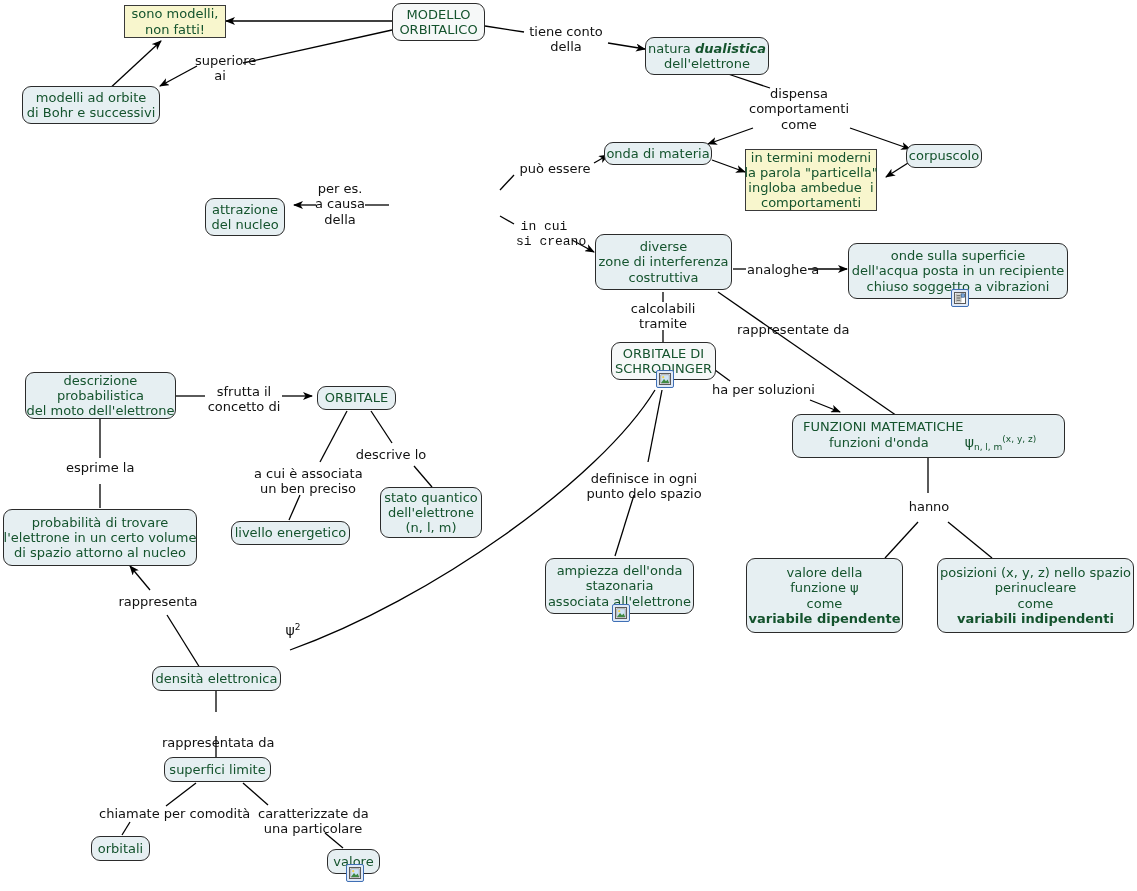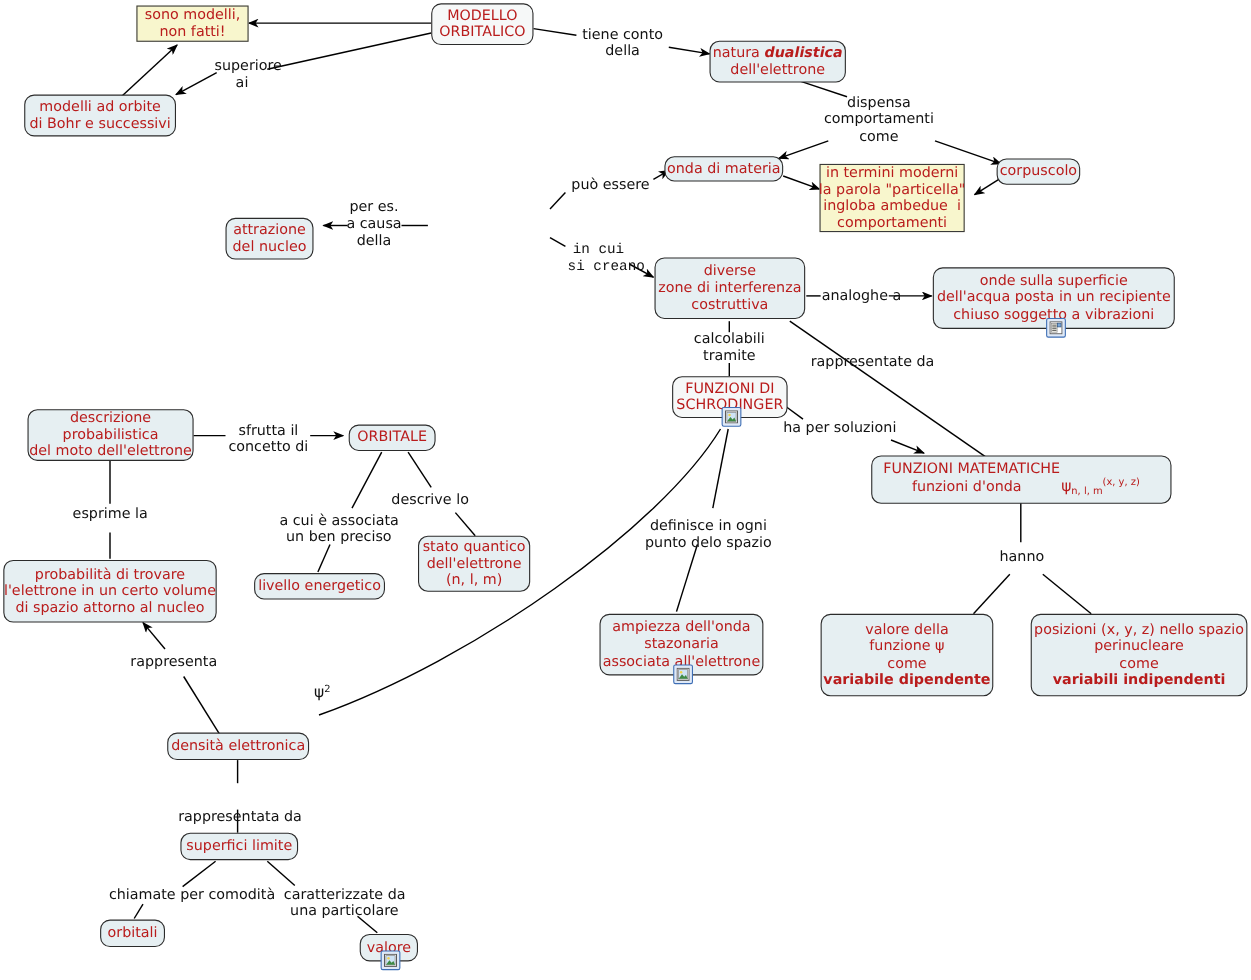--- a/index.html
+++ b/index.html
@@ -21,21 +21,21 @@
     left: 0; top: 0;
     width: 1137px; height: 891px;
     pointer-events: none;
   }
   .node {
     position: absolute;
     box-sizing: border-box;
     border: 1px solid #2b2b2b;
     border-radius: 9px;
     background: #e6eff2;
-    color: #b91c1c;
+    color: #14532d;
     text-align: center;
     line-height: 1.16;
     display: flex;
     flex-direction: column;
     align-items: center;
     justify-content: center;
     padding: 3px 7px;
     font-size: 13px;
     white-space: pre;
   }
@@ -220,21 +220,21 @@
         <line x1="2.6" y1="3.6" x2="6.4" y2="3.6" stroke="#333" stroke-width="0.7"></line>
         <line x1="2.6" y1="5.2" x2="6.4" y2="5.2" stroke="#333" stroke-width="0.7"></line>
         <line x1="2.6" y1="6.8" x2="6.4" y2="6.8" stroke="#333" stroke-width="0.7"></line>
         <line x1="2.6" y1="8.4" x2="6.4" y2="8.4" stroke="#333" stroke-width="0.7"></line>
         <rect x="7.2" y="1.8" width="3.4" height="3.4" fill="#79a7d8" stroke="#2c4d7a" stroke-width="0.6"></rect>
       </svg>
     </span>
   </div>
 
   <div class="node white" style="left:611px; top:342px; width:105px; height:38px;">
-    <span class="txt">FUNZIONI DI
+    <span class="txt">ORBITALE DI
 SCHRODINGER</span>
     <span class="res-icon" style="left:44px;">
       <svg width="12" height="12" viewBox="0 0 12 12">
         <rect x="0.5" y="0.5" width="11" height="11" fill="#ffffff" stroke="#5a5a5a" stroke-width="1"></rect>
         <rect x="1.8" y="1.8" width="8.4" height="8.4" fill="#cfe3f5" stroke="#7d7d7d" stroke-width="0.6"></rect>
         <circle cx="4.2" cy="4.2" r="1.1" fill="#f2d24b"></circle>
         <path d="M2 10 L5 6 L7 8.3 L8.6 6.6 L10.2 10 Z" fill="#3f8a45"></path>
       </svg>
     </span>
   </div>

